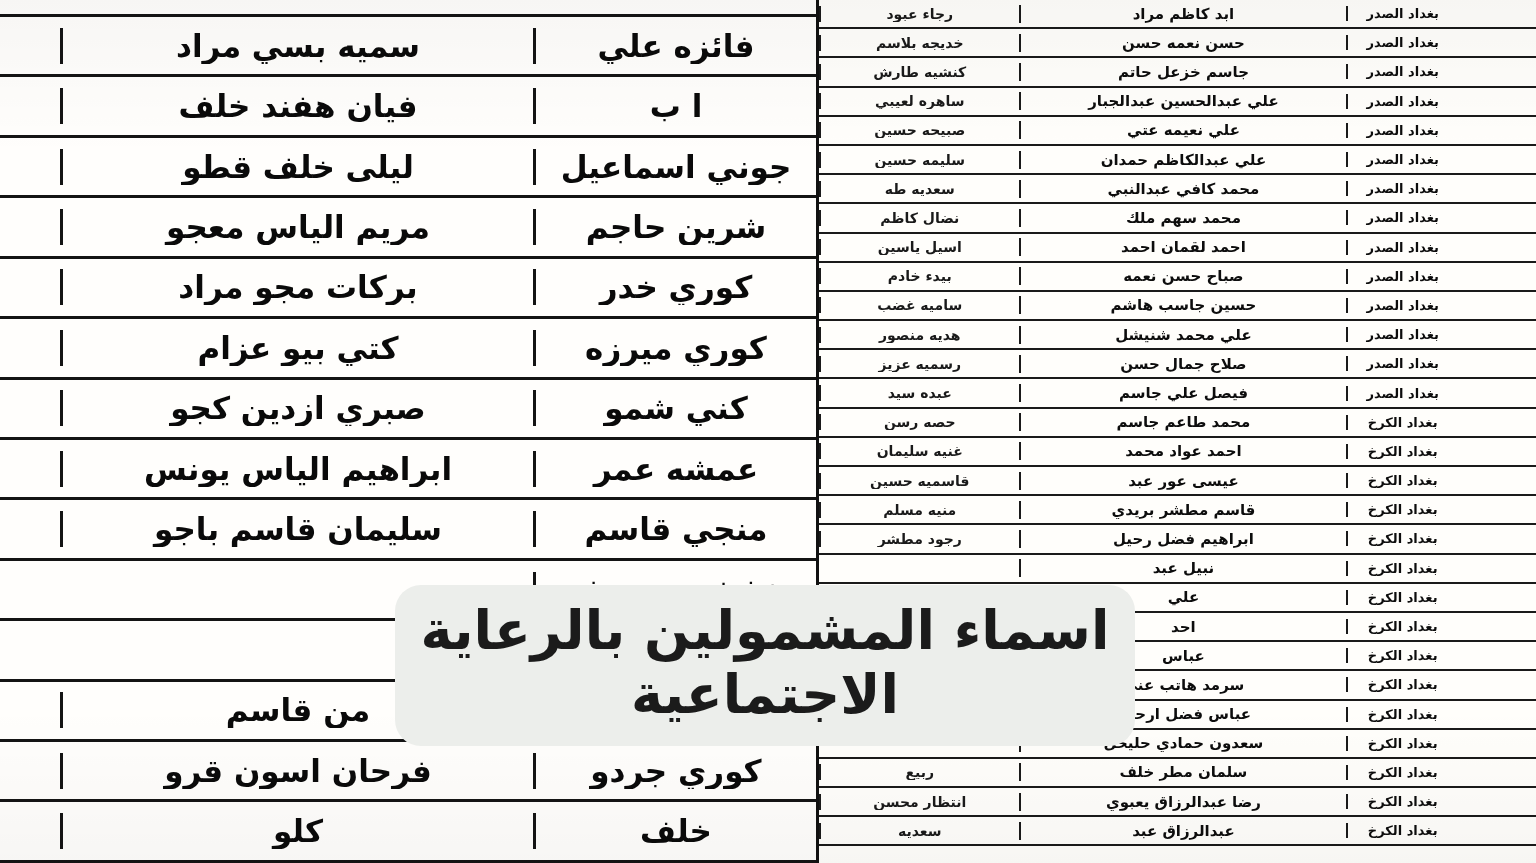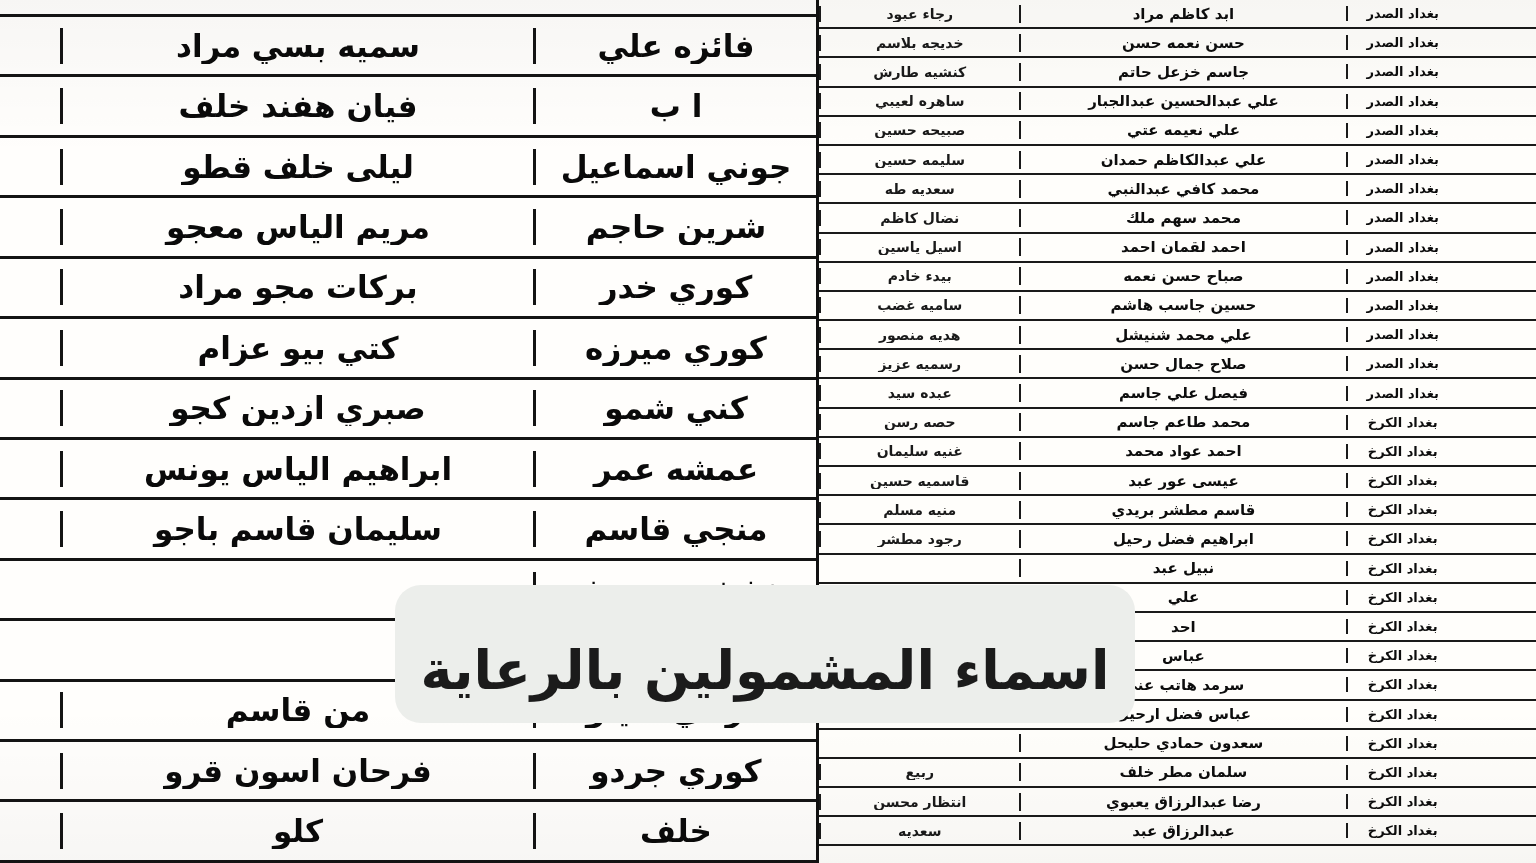--- a/index.html
+++ b/index.html
@@ -148,21 +148,20 @@
     text-align: center;
     z-index: 20;
   }
   .overlay-title .line {
     display: block;
     font-size: 54px;
     line-height: 1.18;
     font-weight: bold;
     color: #1b1b1b;
     letter-spacing: -1px;
-    margin-top: 40px;
   }
 </style>
 </head>
 <body>
 
 <div class="scan">
 
   <div class="table-right">
     <div class="row-s">
       <div class="edge-strip"></div>
@@ -444,13 +443,14 @@
       <div class="cell-l-a">خلف</div>
       <div class="cell-l-b">كلو</div>
       <div class="cell-l-c"></div>
     </div>
   </div>
 
 </div>
 
 <div class="overlay-title">
   <span class="line">اسماء المشمولين بالرعاية</span>
+  <span class="line">الاجتماعية</span>
 </div>
 
 </body></html>

